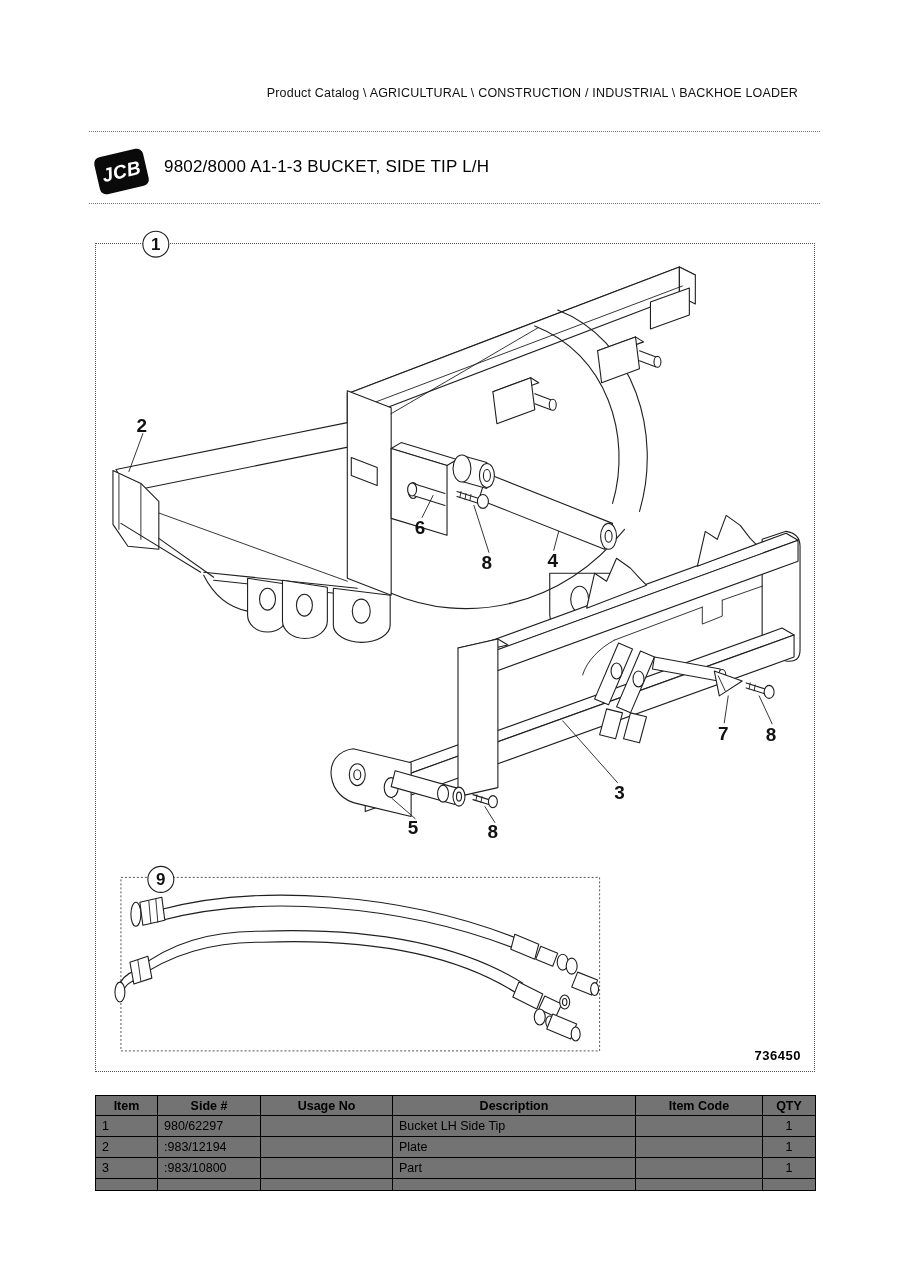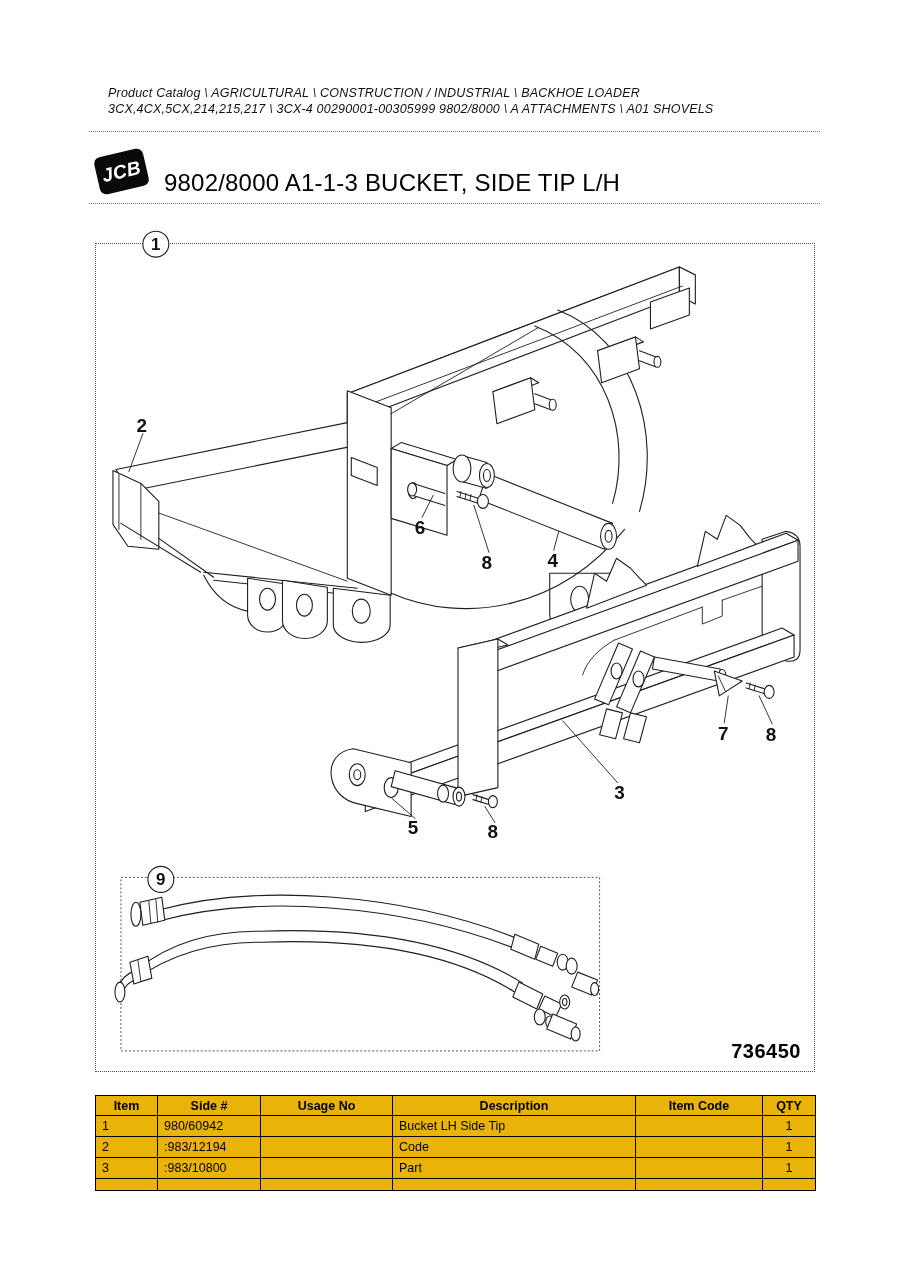--- a/index.html
+++ b/index.html
@@ -1,47 +1,47 @@
 <!DOCTYPE html>
 <html><head>
 <meta charset="utf-8">
 <style>
   html,body{margin:0;padding:0;}
   body{
     width:909px;height:1286px;position:relative;background:#ffffff;
     font-family:"Liberation Sans",sans-serif;color:#000;overflow:hidden;
   }
   .breadcrumb{
-    position:absolute;left:108px;top:85px;width:720px;text-align:left;
-    font-size:12.5px;line-height:16px;letter-spacing:.2px;color:#111;font-style:italic;
+    position:absolute;left:78px;top:85px;width:720px;text-align:right;
+    font-size:12.5px;line-height:16px;letter-spacing:.2px;color:#111;
   }
   .hrule{position:absolute;left:89px;width:731px;height:0;border-top:1px dotted #777;}
   .hrule-1{top:131px;}
   .hrule-2{top:203px;}
   .logo-wrap{position:absolute;left:95px;top:146px;width:60px;height:54px;}
   .logo{
     width:47px;height:35px;background:#0a0a0a;border-radius:5px;margin:8px 0 0 3px;
     transform:rotate(-13deg);display:flex;align-items:center;justify-content:center;
     box-shadow:0 0 0 1.5px #0a0a0a;
   }
   .logo span{
     color:#fff;font-weight:bold;font-style:italic;font-size:19px;letter-spacing:.5px;
   }
-  .page-title{position:absolute;left:164px;top:157px;font-size:24px;letter-spacing:.2px;white-space:nowrap;margin-top:12px;}
+  .page-title{position:absolute;left:164px;top:157px;font-size:17px;letter-spacing:.2px;white-space:nowrap;}
   .diagram-box{
     position:absolute;left:95px;top:243px;width:718px;height:827px;
     border:1px dotted #555;background:#fff;
   }
   .diagram-box svg{position:absolute;left:0;top:0;overflow:visible;}
   .figure-number{
-    position:absolute;right:13px;bottom:8px;font-size:20px;font-weight:bold;letter-spacing:.5px;
+    position:absolute;right:13px;bottom:8px;font-size:13px;font-weight:bold;letter-spacing:.5px;
   }
   .parts-table{
     position:absolute;left:95px;top:1095px;width:720px;border-collapse:collapse;
-    font-size:12.5px;table-layout:fixed;background:#eab308;
+    font-size:12.5px;table-layout:fixed;background:#737373;
   }
   .parts-table th,.parts-table td{
     border:1px solid #000;padding:1px 6px;height:18px;overflow:hidden;white-space:nowrap;
   }
   .parts-table th{font-weight:bold;text-align:center;height:17px;}
   .cell-left{text-align:left;}
   .cell-center{text-align:center;}
   .row-empty td{height:9px;}
   
   .ln{stroke:#1f1f1f;stroke-width:1.1;fill:none;stroke-linejoin:round;stroke-linecap:round;}
@@ -54,21 +54,20 @@
   .circle-num{
     font-family:"Liberation Sans",sans-serif;font-size:17px;font-weight:bold;fill:#111;
     text-anchor:middle;
   }
 </style>
 </head>
 <body>
 
 <div class="breadcrumb">
   <div>Product Catalog \ AGRICULTURAL \ CONSTRUCTION / INDUSTRIAL \ BACKHOE LOADER</div>
-  <div>3CX,4CX,5CX,214,215,217 \ 3CX-4 00290001-00305999 9802/8000 \ A ATTACHMENTS \ A01 SHOVELS</div>
 </div>
 
 <div class="hrule hrule-1"></div>
 
 <div class="logo-wrap">
   <div class="logo">
     <span>JCB</span>
   </div>
 </div>
 <div class="page-title">9802/8000 A1-1-3 BUCKET, SIDE TIP L/H</div>
@@ -318,31 +317,31 @@
       <th>Side #</th>
       <th>Usage No</th>
       <th>Description</th>
       <th>Item Code</th>
       <th>QTY</th>
     </tr>
   </thead>
   <tbody>
     <tr>
       <td class="cell-left">1</td>
-      <td class="cell-left">980/60942</td>
+      <td class="cell-left">980/62297</td>
       <td class="cell-left"></td>
       <td class="cell-left">Bucket LH Side Tip</td>
       <td class="cell-left"></td>
       <td class="cell-center">1</td>
     </tr>
     <tr>
       <td class="cell-left">2</td>
       <td class="cell-left">:983/12194</td>
       <td class="cell-left"></td>
-      <td class="cell-left">Code</td>
+      <td class="cell-left">Plate</td>
       <td class="cell-left"></td>
       <td class="cell-center">1</td>
     </tr>
     <tr>
       <td class="cell-left">3</td>
       <td class="cell-left">:983/10800</td>
       <td class="cell-left"></td>
       <td class="cell-left">Part</td>
       <td class="cell-left"></td>
       <td class="cell-center">1</td>

